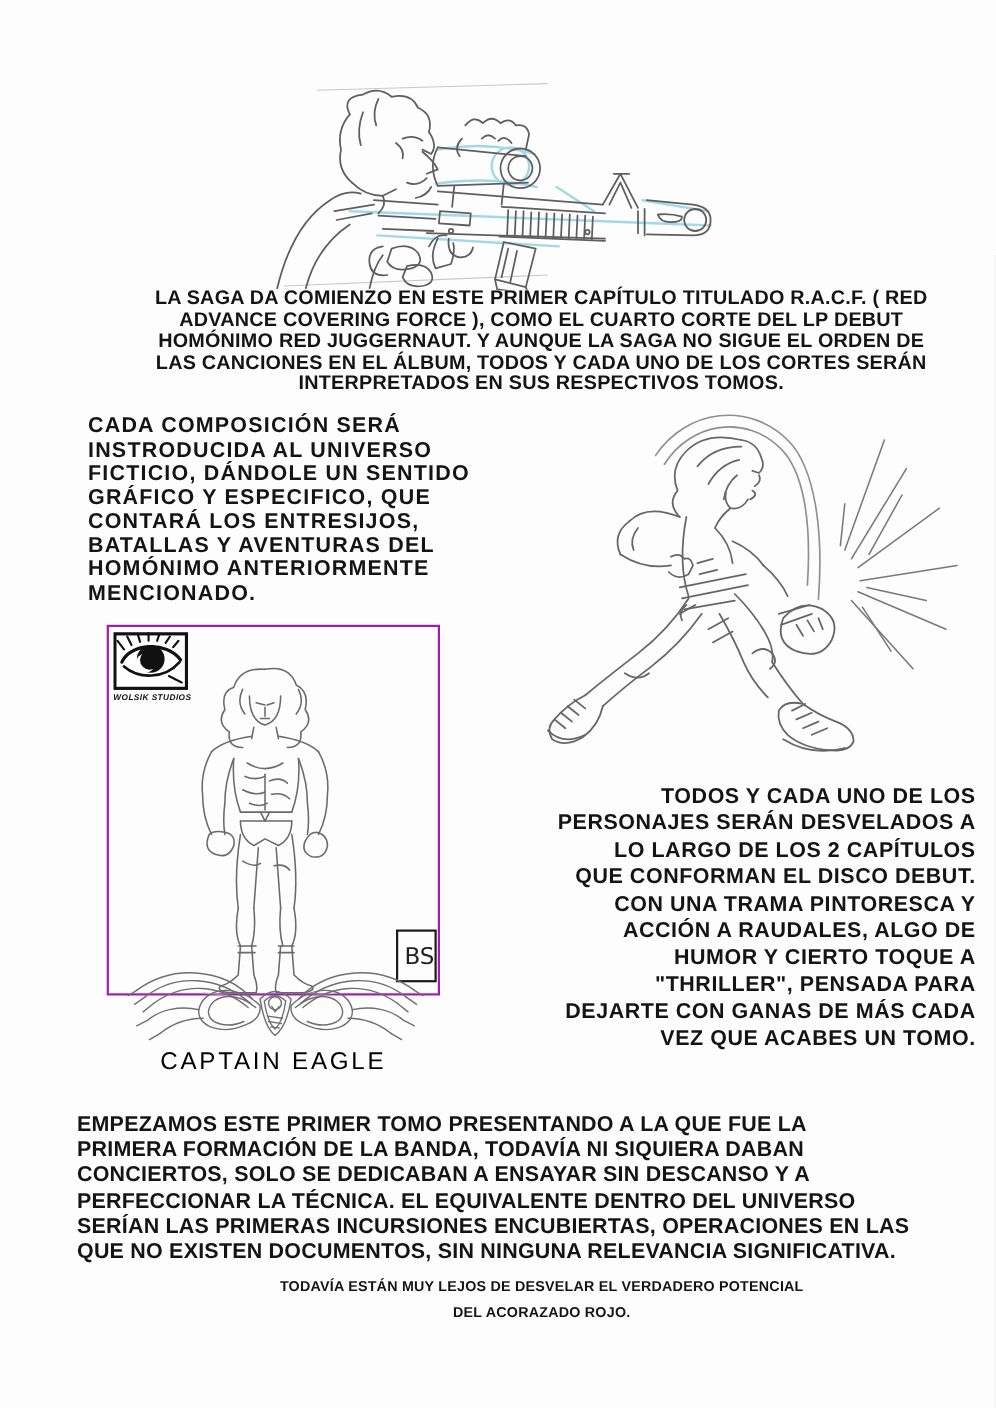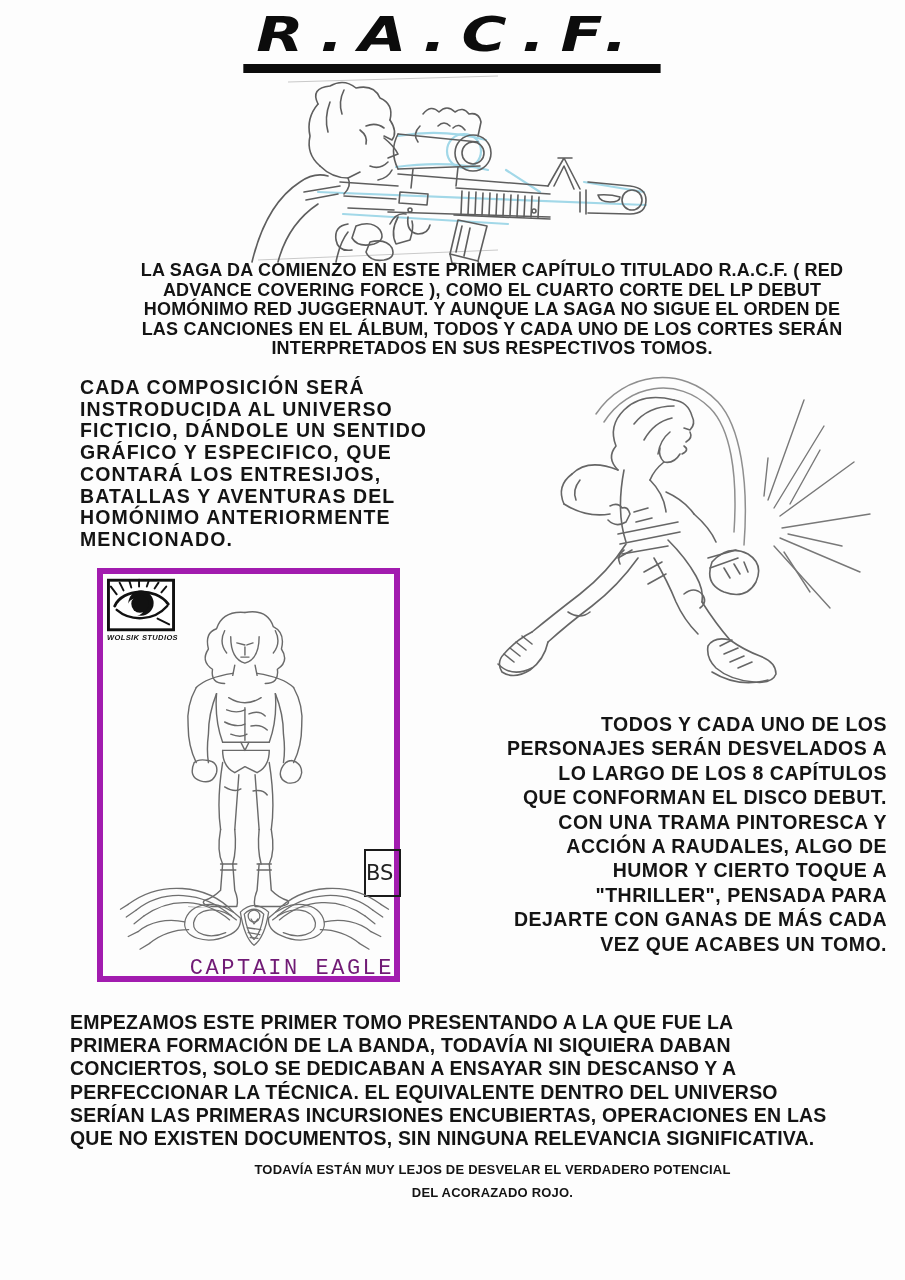--- a/index.html
+++ b/index.html
@@ -62,56 +62,53 @@
   }
 
   
   .illus { position:absolute; }
   .illus svg { display:block; width:100%; height:100%; }
   .sniper { left:248px; top:74px;  width:405px; height:190px; }
   .action { left:468px; top:362px; width:412px; height:348px; }
 
   
   .card {
-    position:absolute; left:97px; top:568px; width:303px; height:414px;
-    border:6px solid #a21caf; background:#fdfdfd;
+    position:absolute; left:97px; top:568px; width:303px; height:337px;
+    border:2px solid #a21caf; background:#fdfdfd;
   }
   .logo { position:absolute; left:4px; top:4px; width:110px; }
   .logo svg { display:block; width:68px; height:54px; }
   .logo-name {
     margin-top:1px;
     font-family:"Liberation Sans", sans-serif;
     font-weight:bold; font-style:italic;
     font-size:7.5px; letter-spacing:.4px; color:#101010;
     white-space:nowrap;
   }
   .figure  { left:75px;  top:34px;  width:145px; height:300px; }
   .bs-box {
     position:absolute; left:261px; top:275px; width:37px; height:48px;
     border:2px solid #1b1b1b;
-    display:flex; align-items:center; justify-content:flex-start;
+    display:flex; align-items:center; justify-content:flex-end;
     font-family:"DejaVu Sans", sans-serif;
     font-size:21px; color:#222;
   }
   .wings   { left:10px;  top:305px; width:283px; height:78px; }
   .caption {
     position:absolute; left:0; top:382px; width:100%;
-    text-align:right;
-    font-family:Liberation Mono, monospace;
-    font-size:22px; letter-spacing:2.5px; color:#701a75;
+    text-align:center;
+    font-family:Liberation Sans, sans-serif;
+    font-size:22px; letter-spacing:2.5px; color:#000000;
   }
 </style>
 </head>
 <body>
 
 <div class="page">
 
-  <div class="title-wrap">
-    <span class="title">R.A.C.F.</span>
-  </div>
 
   <div class="illus sniper">
     <svg viewBox="0 0 405 190">
 
       <g stroke="#8ccfe3" stroke-width="2.2" fill="none" opacity="0.8" stroke-linecap="round">
         <path d="M70 118 L398 131"></path>
         <path d="M150 62 Q195 54 238 66"></path>
         <path d="M148 93 Q200 86 240 96"></path>
         <circle cx="216" cy="77" r="17"></circle>
         <path d="M95 140 L260 150"></path>
@@ -374,21 +371,21 @@
           </g>
         </g>
       </svg>
     </div>
 
     <div class="caption">CAPTAIN EAGLE</div>
   </div>
 
   <div class="comic p-right prewrap">TODOS Y CADA UNO DE LOS
 PERSONAJES SERÁN DESVELADOS A
-LO LARGO DE LOS 8 CAPÍTULOS
+LO LARGO DE LOS 2 CAPÍTULOS
 QUE CONFORMAN EL DISCO DEBUT.
 CON UNA TRAMA PINTORESCA Y
 ACCIÓN A RAUDALES, ALGO DE
 HUMOR Y CIERTO TOQUE A
 "THRILLER", PENSADA PARA
 DEJARTE CON GANAS DE MÁS CADA
 VEZ QUE ACABES UN TOMO.</div>
 
   <div class="comic p-tomo prewrap">EMPEZAMOS ESTE PRIMER TOMO PRESENTANDO A LA QUE FUE LA
 PRIMERA FORMACIÓN DE LA BANDA, TODAVÍA NI SIQUIERA DABAN

